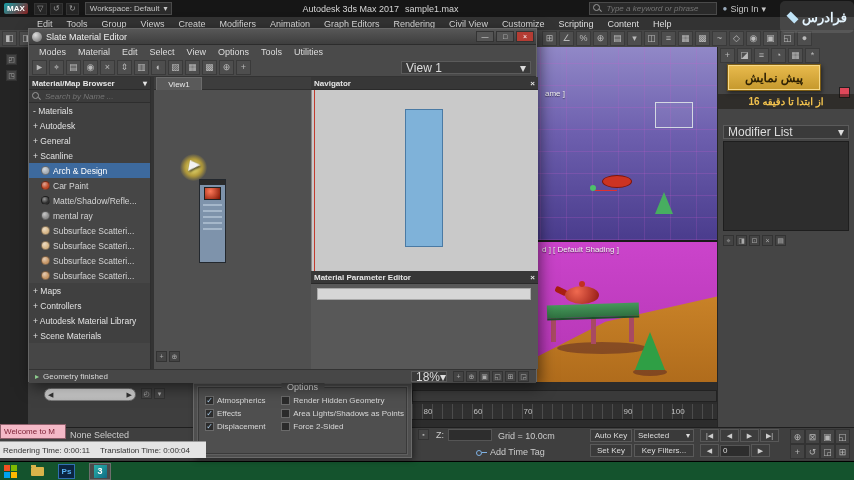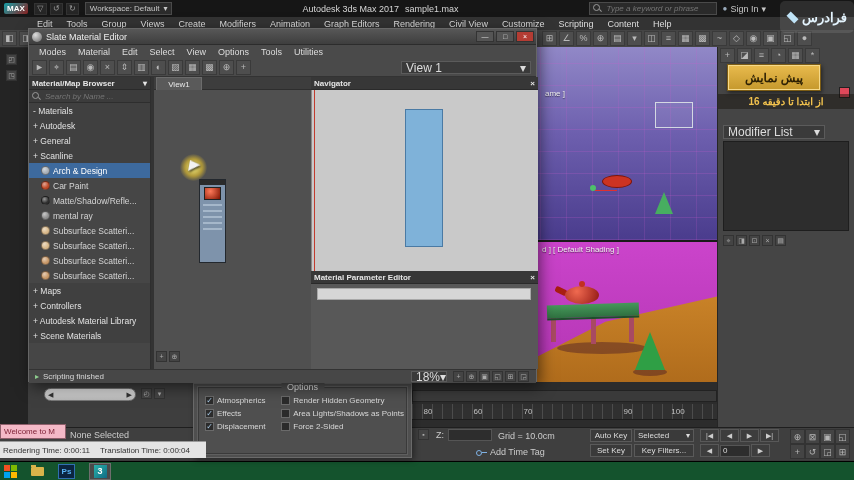--- a/index.html
+++ b/index.html
@@ -284,21 +284,21 @@
   <div class="abs cmdpanel">
     <div class="cmdtabs">
         <span class="tbi">+</span>
         <span class="tbi">◪</span>
         <span class="tbi">≡</span>
         <span class="tbi">◔</span>
         <span class="tbi">▦</span>
         <span class="tbi">*</span>
       </div>
     <div class="swatch-obj"></div>
-    <div class="dropdown" style="position:absolute;left:5px;top:78px;width:102px;height:14px">
+    <div class="dropdown" style="position:absolute;left:5px;top:78px;width:126px;height:14px">
       <span>Modifier List</span>
       <span>▾</span>
     </div>
     <div class="stackbox"></div>
     <div class="stackbtns">
         <span class="mini">⌖</span>
         <span class="mini">◨</span>
         <span class="mini">⊡</span>
         <span class="mini">×</span>
         <span class="mini">▤</span>
@@ -567,21 +567,21 @@
     <div class="paramed">
       <div class="phead">
         <span>Material Parameter Editor</span>
         <span>×</span>
       </div>
       <div class="pstrip"></div>
     </div>
 
     <div class="sstatus">
       <span style="color:#8fd08f">▸</span>
-      <span>Scripting finished</span>
+      <span>Geometry finished</span>
       <span class="dropdown zoombox">
         <span>18%</span>
         <span>▾</span>
       </span>
       <span class="abs" style="left:424px;top:1px;display:flex;gap:2px">
           <span class="mini">+</span>
           <span class="mini">⊕</span>
           <span class="mini">▣</span>
           <span class="mini">◱</span>
           <span class="mini">⊞</span>

